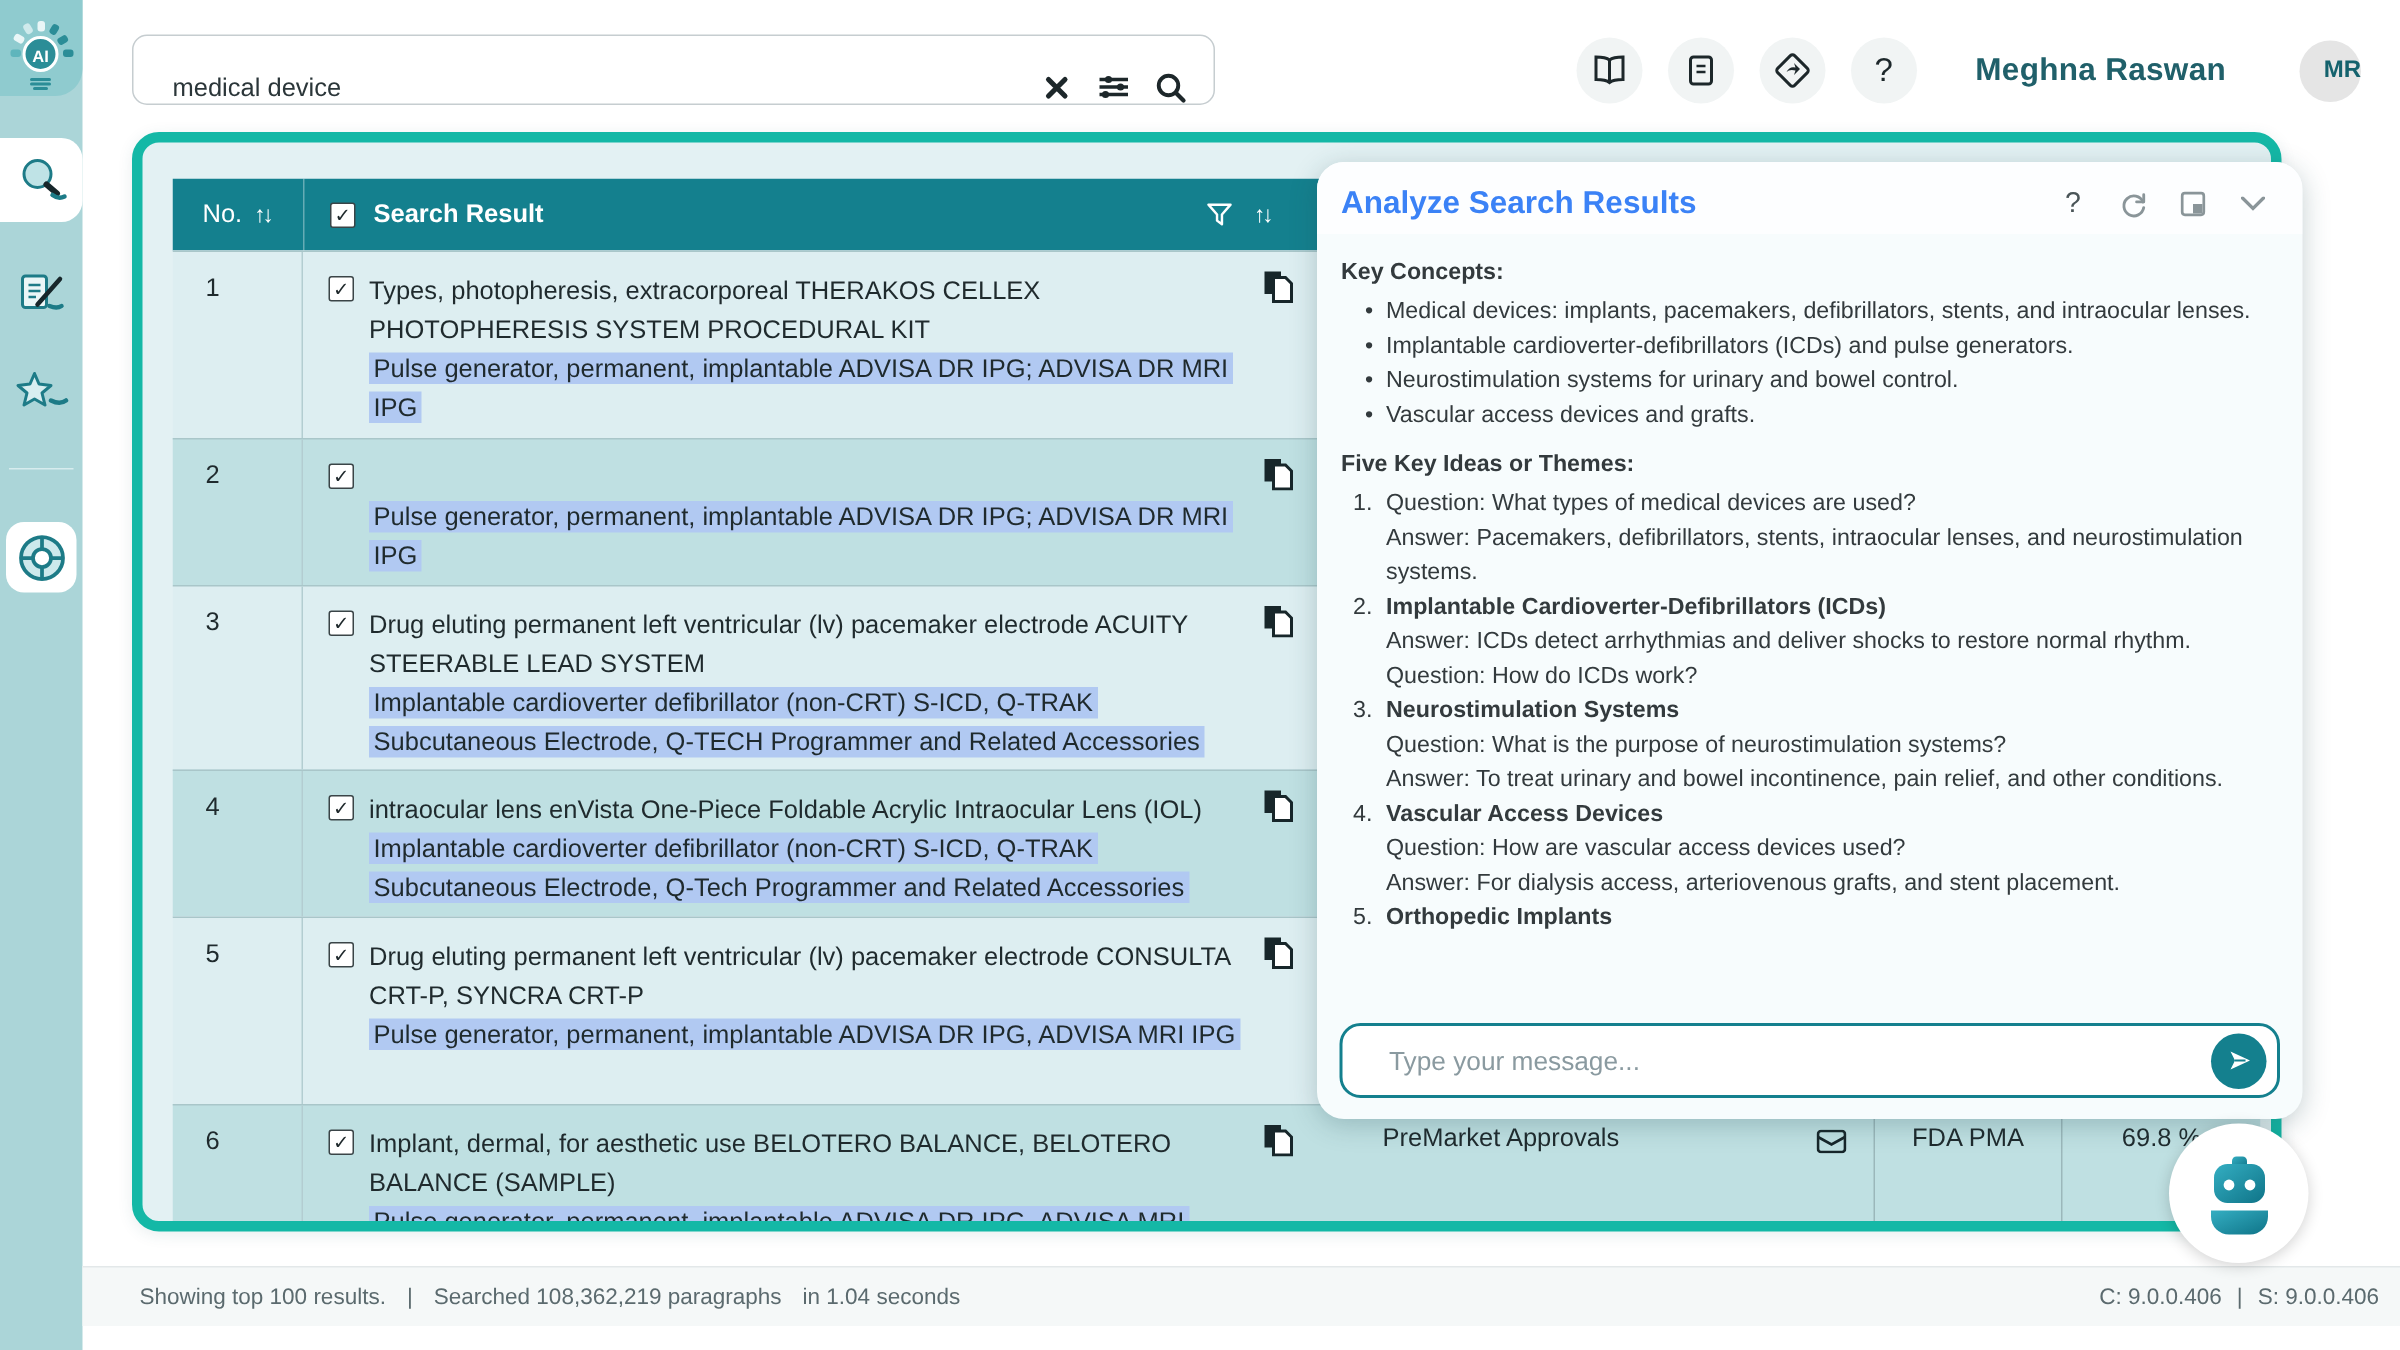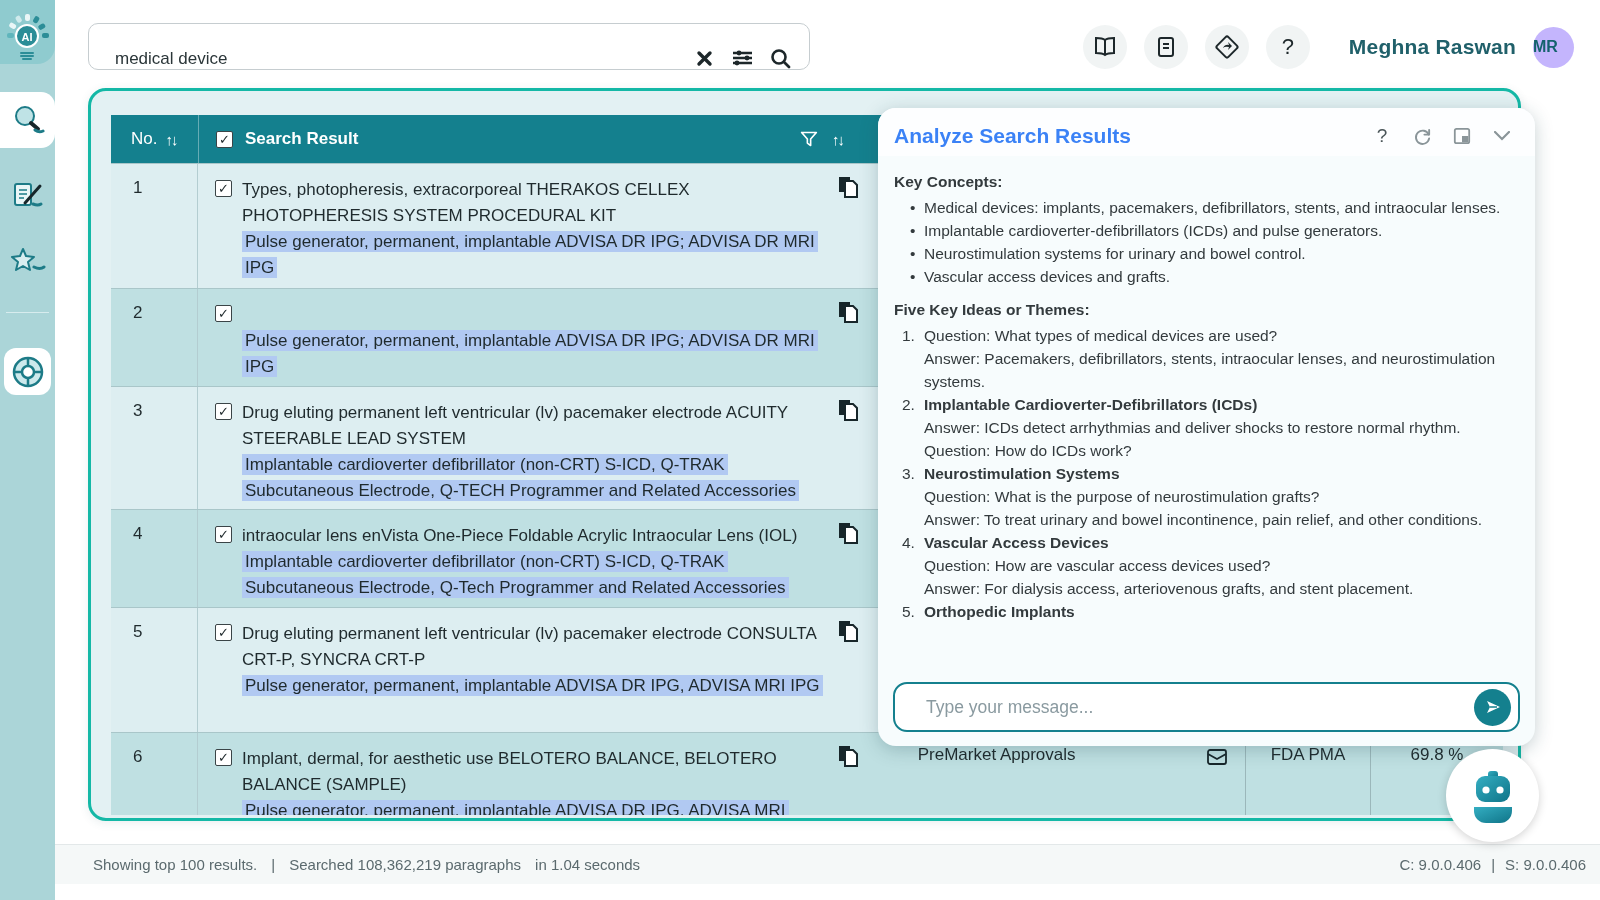--- a/index.html
+++ b/index.html
@@ -17,24 +17,24 @@
   
   .searchbox { position:absolute; left:88px; top:23px; width:722px; height:47px; background:#fff; border:1px solid #c6cdd0; border-radius:10px; display:flex; align-items:flex-end; z-index:4; }
   .searchbox input { flex:1; border:none; outline:none; font-size:17px; color:#2b3639; padding-left:26px; background:transparent; font-family:"Liberation Sans", sans-serif; }
   .searchbox .sb-icons { display:flex; align-items:center; gap:16px; padding-right:18px; }
   .sb-icon { width:22px; height:22px; display:flex; align-items:center; justify-content:center; cursor:pointer; color:#1d272a; font-weight:bold; }
 
   .top-right { position:absolute; right:26px; top:24px; height:46px; display:flex; align-items:center; gap:17px; z-index:4; }
   .circle-btn { width:44px; height:44px; border-radius:50%; background:#f1f4f4; display:flex; align-items:center; justify-content:center; cursor:pointer; color:#1d272a; }
   .circle-btn.qmark { font-size:22px; color:#1d272a; background:#f1f4f4; font-weight:400; }
   .user-name { font-size:21px; font-weight:bold; color:#20606a; margin-left:22px; letter-spacing:.2px; }
-  .avatar { width:41px; height:41px; border-radius:50%; background:#c4b5fd; color:#14626d; font-weight:bold; font-size:16px; display:flex; align-items:center; justify-content:flex-start; cursor:pointer; }
-
-  
-  .main-card { position:absolute; left:88px; top:88px; width:1433px; height:733px; background:#e3f1f3; border-radius:18px; border:3px solid #14b8a6; box-shadow:0 2px 10px rgba(40,90,100,.10); z-index:1; overflow:hidden;text-decoration:underline; }
+  .avatar { width:41px; height:41px; border-radius:50%; background:#e5e5e5; color:#14626d; font-weight:bold; font-size:16px; display:flex; align-items:center; justify-content:flex-end; cursor:pointer;margin-left:32px; }
+
+  
+  .main-card { position:absolute; left:88px; top:88px; width:1433px; height:733px; background:#e3f1f3; border-radius:18px; border:7px solid #14b8a6; box-shadow:0 2px 10px rgba(40,90,100,.10); z-index:1; overflow:hidden;text-decoration:underline; }
   .table-wrap { position:absolute; left:20px; top:24px; width:1392px; height:700px; overflow:hidden; }
   .thead { display:flex; background:#14808e; color:#fff; height:48px; align-items:center; font-size:17px; }
   .th-no { width:88px; padding-left:20px; display:flex; align-items:center; gap:8px; border-right:1px solid rgba(255,255,255,.35); height:100%; }
   .th-result { flex:1; display:flex; align-items:center; padding-left:17px; gap:12px; height:100%; }
   .th-spacer { flex:1; }
   .th-rowicons { display:flex; align-items:center; gap:14px; padding-right:14px; }
   .sort-glyph { font-size:15px; letter-spacing:-2px; }
 
   .trow { display:flex; font-size:17px; color:#1f2a2d; border-top:1px solid #a9c6c9; }
   .trow.odd { background:#ddeef1; }
@@ -371,21 +371,21 @@
       </div>
       <div class="pb-item">
         <span class="num">2.</span>
         <div class="ttl">Implantable Cardioverter-Defibrillators (ICDs)</div>
         <div>Answer: ICDs detect arrhythmias and deliver shocks to restore normal rhythm.</div>
         <div>Question: How do ICDs work?</div>
       </div>
       <div class="pb-item">
         <span class="num">3.</span>
         <div class="ttl">Neurostimulation Systems</div>
-        <div>Question: What is the purpose of neurostimulation grafts?</div>
+        <div>Question: What is the purpose of neurostimulation systems?</div>
         <div>Answer: To treat urinary and bowel incontinence, pain relief, and other conditions.</div>
       </div>
       <div class="pb-item">
         <span class="num">4.</span>
         <div class="ttl">Vascular Access Devices</div>
         <div>Question: How are vascular access devices used?</div>
         <div>Answer: For dialysis access, arteriovenous grafts, and stent placement.</div>
       </div>
       <div class="pb-item">
         <span class="num">5.</span>

